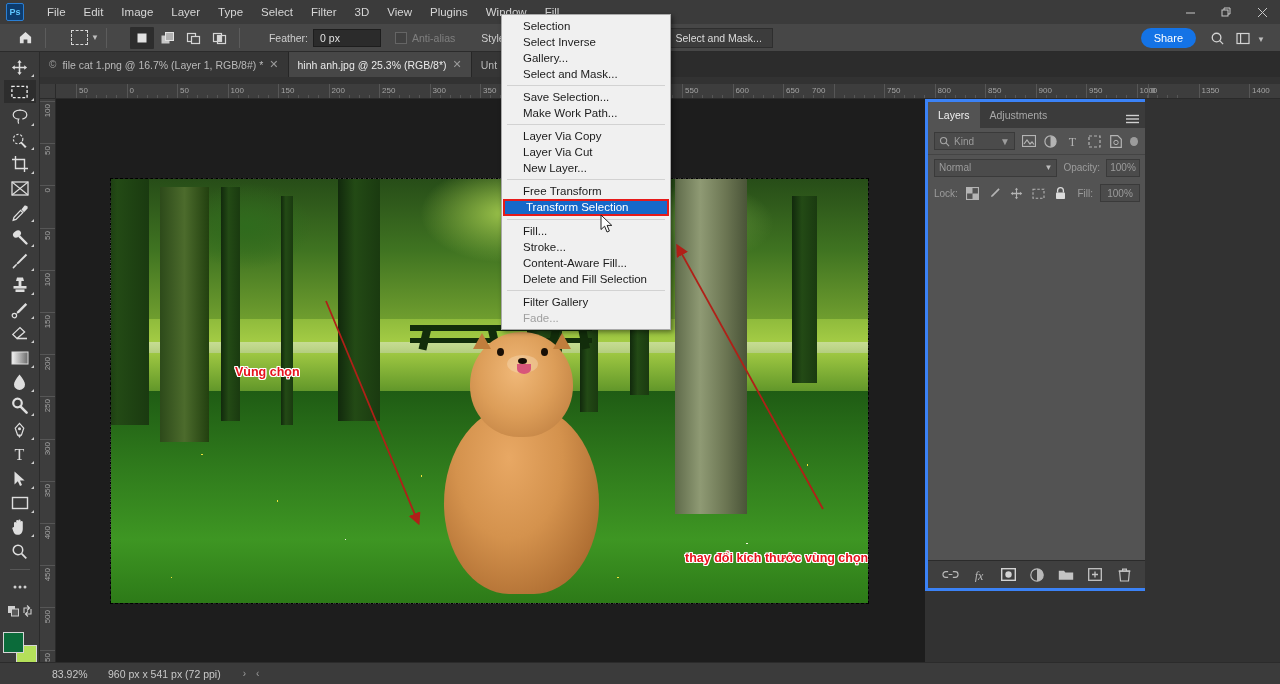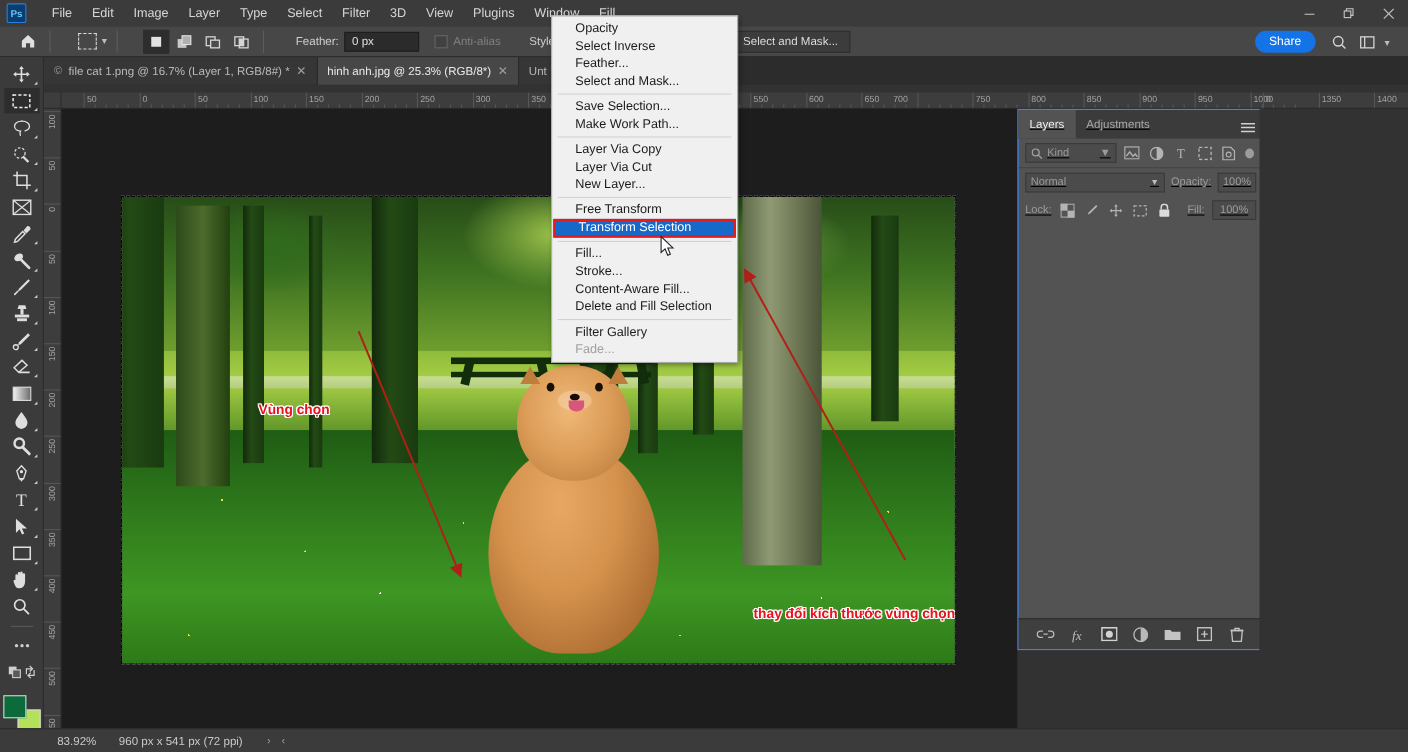--- a/index.html
+++ b/index.html
@@ -263,21 +263,21 @@
   }
   .ann-arrow { position: absolute; z-index: 24; pointer-events: none; }
 
   
   .panel-dock {
     position: absolute; left: 925px; top: 99px; width: 355px; height: 563px;
     background: #323232;
   }
   .layers-panel {
     position: absolute; left: 0; top: 0; width: 224px; height: 492px;
-    background: #535353; border: 1px solid #3b82f6; text-decoration: underline;
+    background: #535353; border: 3px solid #3b82f6;
   }
   .lp-tabs { display: flex; height: 26px; background: #3b3b3b; align-items: stretch; position: relative; }
   .lp-tab {
     display: flex; align-items: center; padding: 0 10px; font-size: 10.5px; color: #a8a8a8;
   }
   .lp-tab.active { background: #535353; color: #f0f0f0; }
   .lp-menu { position: absolute; right: 7px; top: 8px; }
   .lp-filter {
     height: 27px; display: flex; align-items: center; padding: 0 6px; gap: 7px;
     border-bottom: 1px solid #444;
@@ -1033,23 +1033,23 @@
               <path d="M1.6 3.2 H11.4 L10.5 13 H2.5 Z" fill="none" stroke="#c4c4c4" stroke-width="1.2"></path>
               <path d="M0.6 3.2 H12.4 M4.6 3.2 V1.2 H8.4 V3.2" fill="none" stroke="#c4c4c4" stroke-width="1.2"></path>
             </svg>
         </div>
       </div>
     </div>
   </div>
   <div class="dock-strip"></div>
 
   <div class="ctx-menu">
-    <div class="ctx-item">Opacity</div>
+    <div class="ctx-item">Selection</div>
     <div class="ctx-item">Select Inverse</div>
-    <div class="ctx-item">Feather...</div>
+    <div class="ctx-item">Gallery...</div>
     <div class="ctx-item">Select and Mask...</div>
     <div class="ctx-sep"></div>
     <div class="ctx-item">Save Selection...</div>
     <div class="ctx-item">Make Work Path...</div>
     <div class="ctx-sep"></div>
     <div class="ctx-item">Layer Via Copy</div>
     <div class="ctx-item">Layer Via Cut</div>
     <div class="ctx-item">New Layer...</div>
     <div class="ctx-sep"></div>
     <div class="ctx-item">Free Transform</div>

